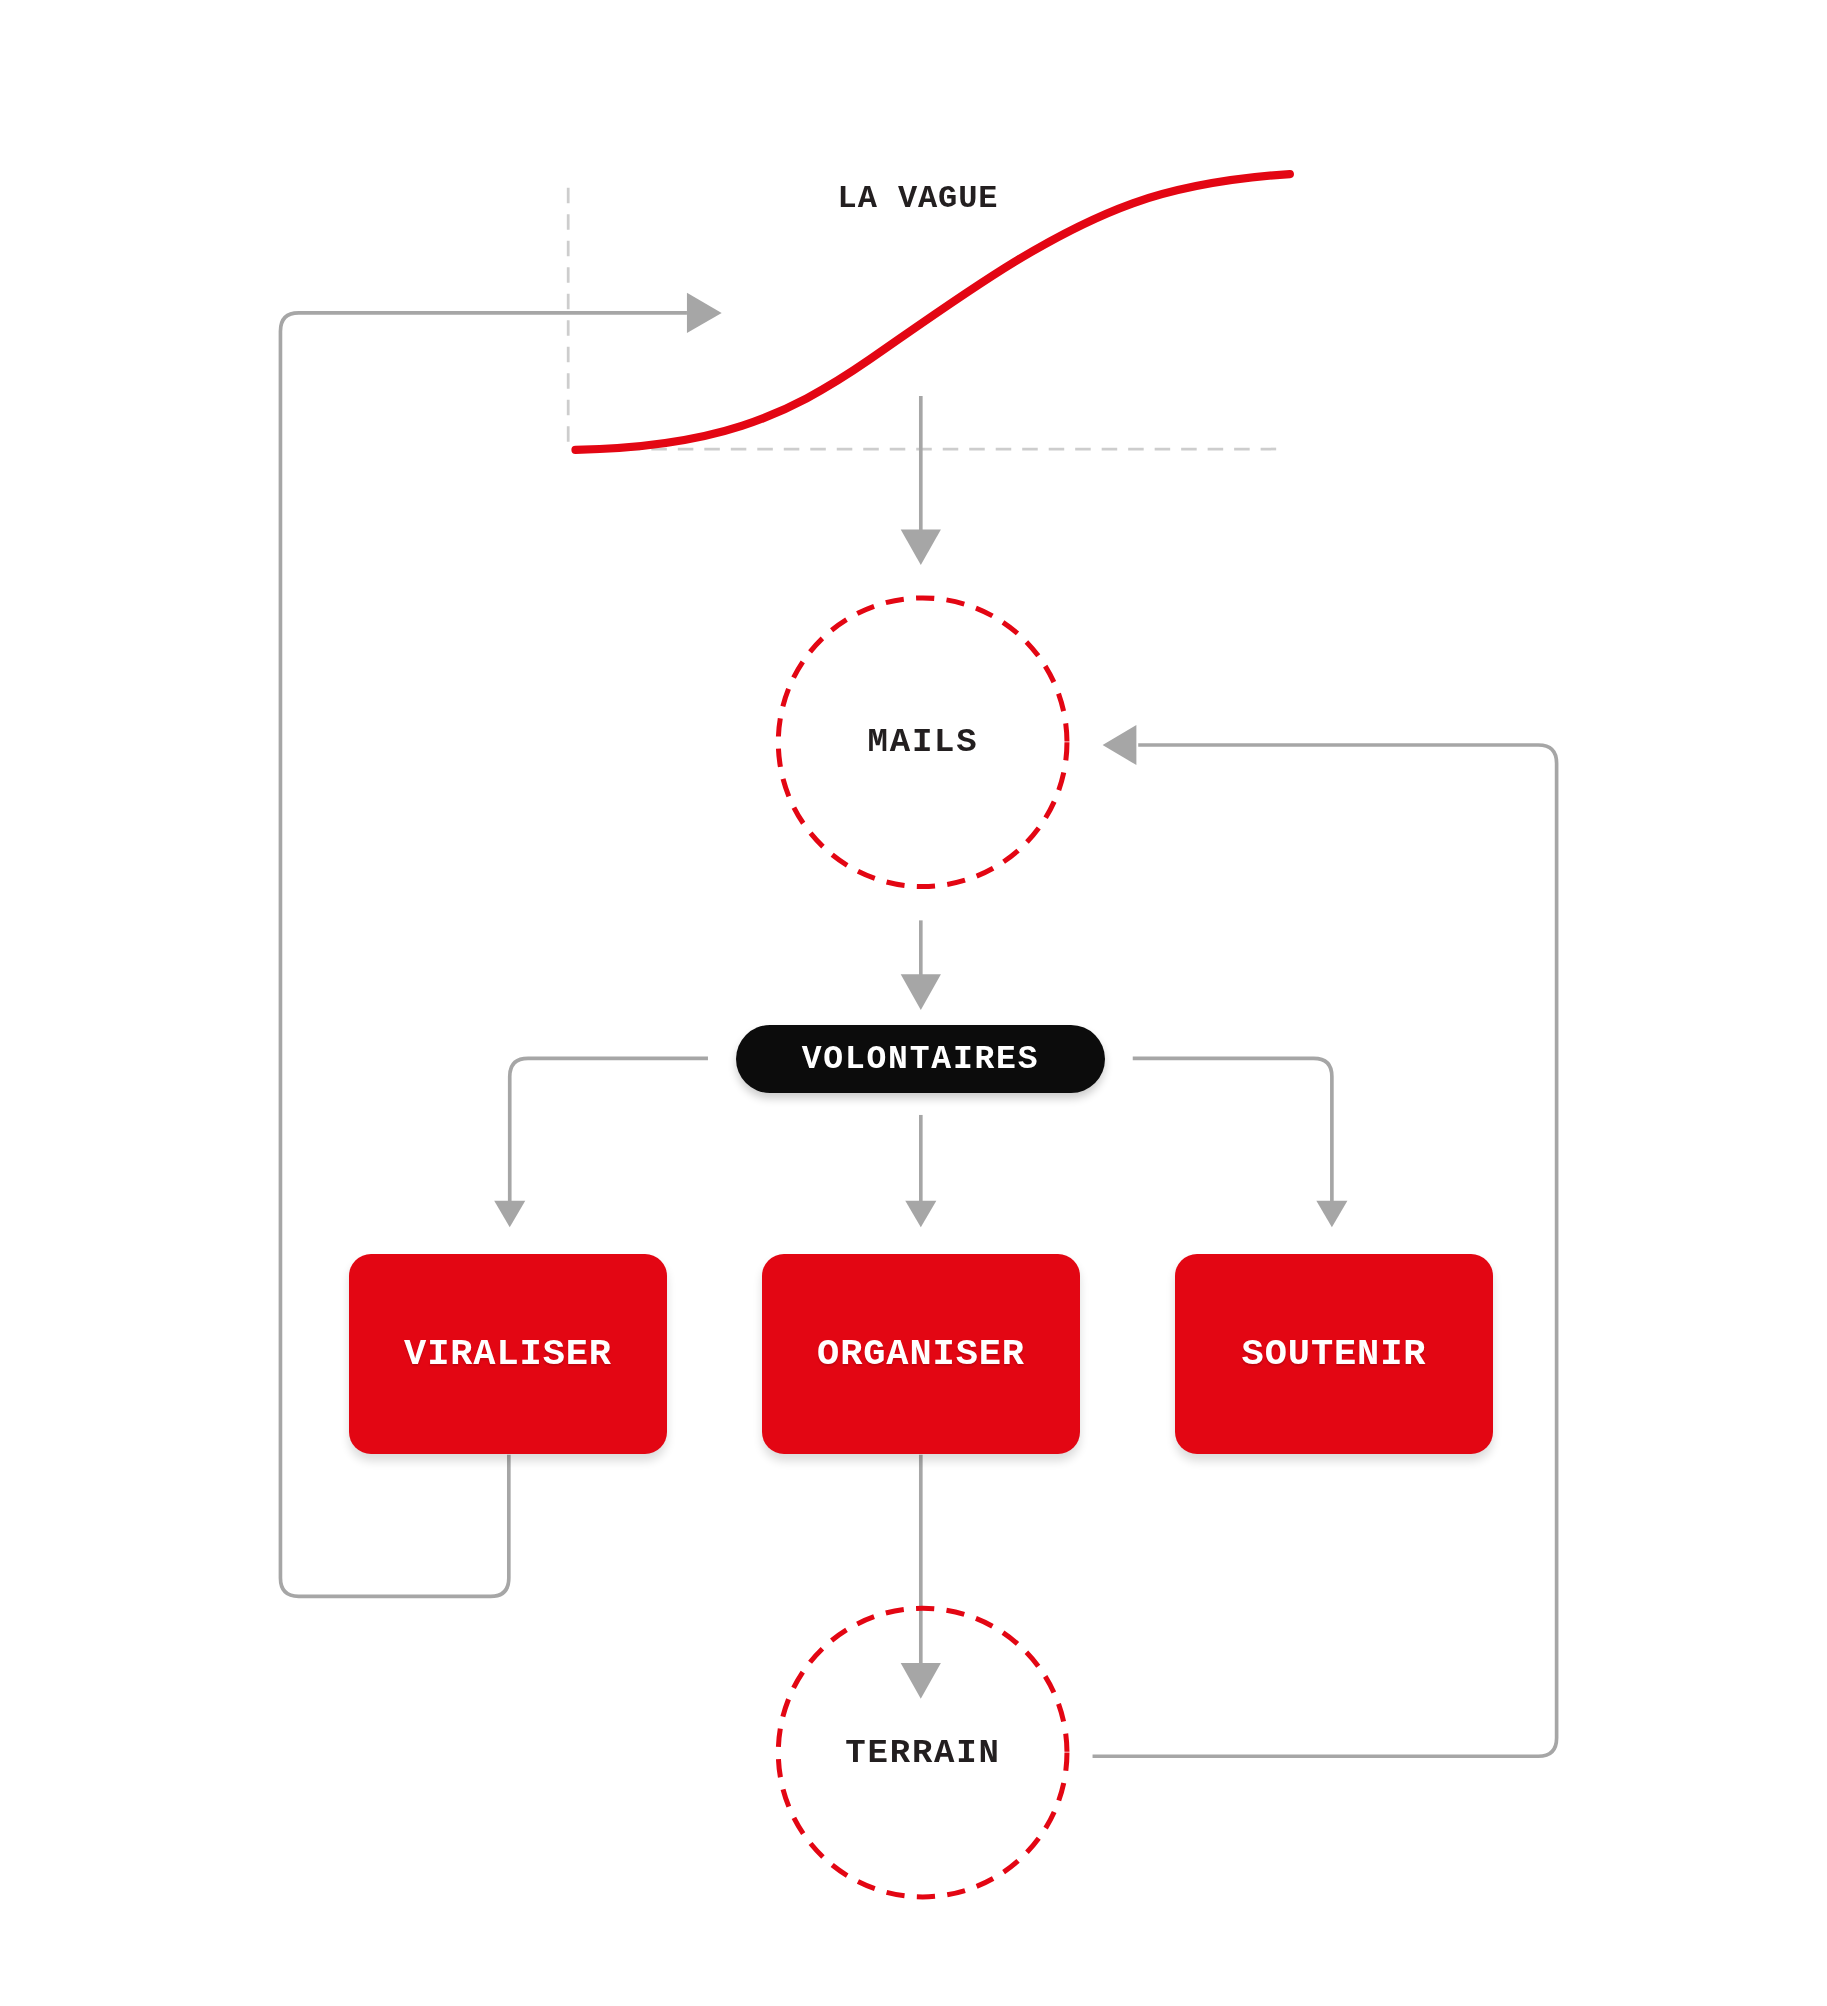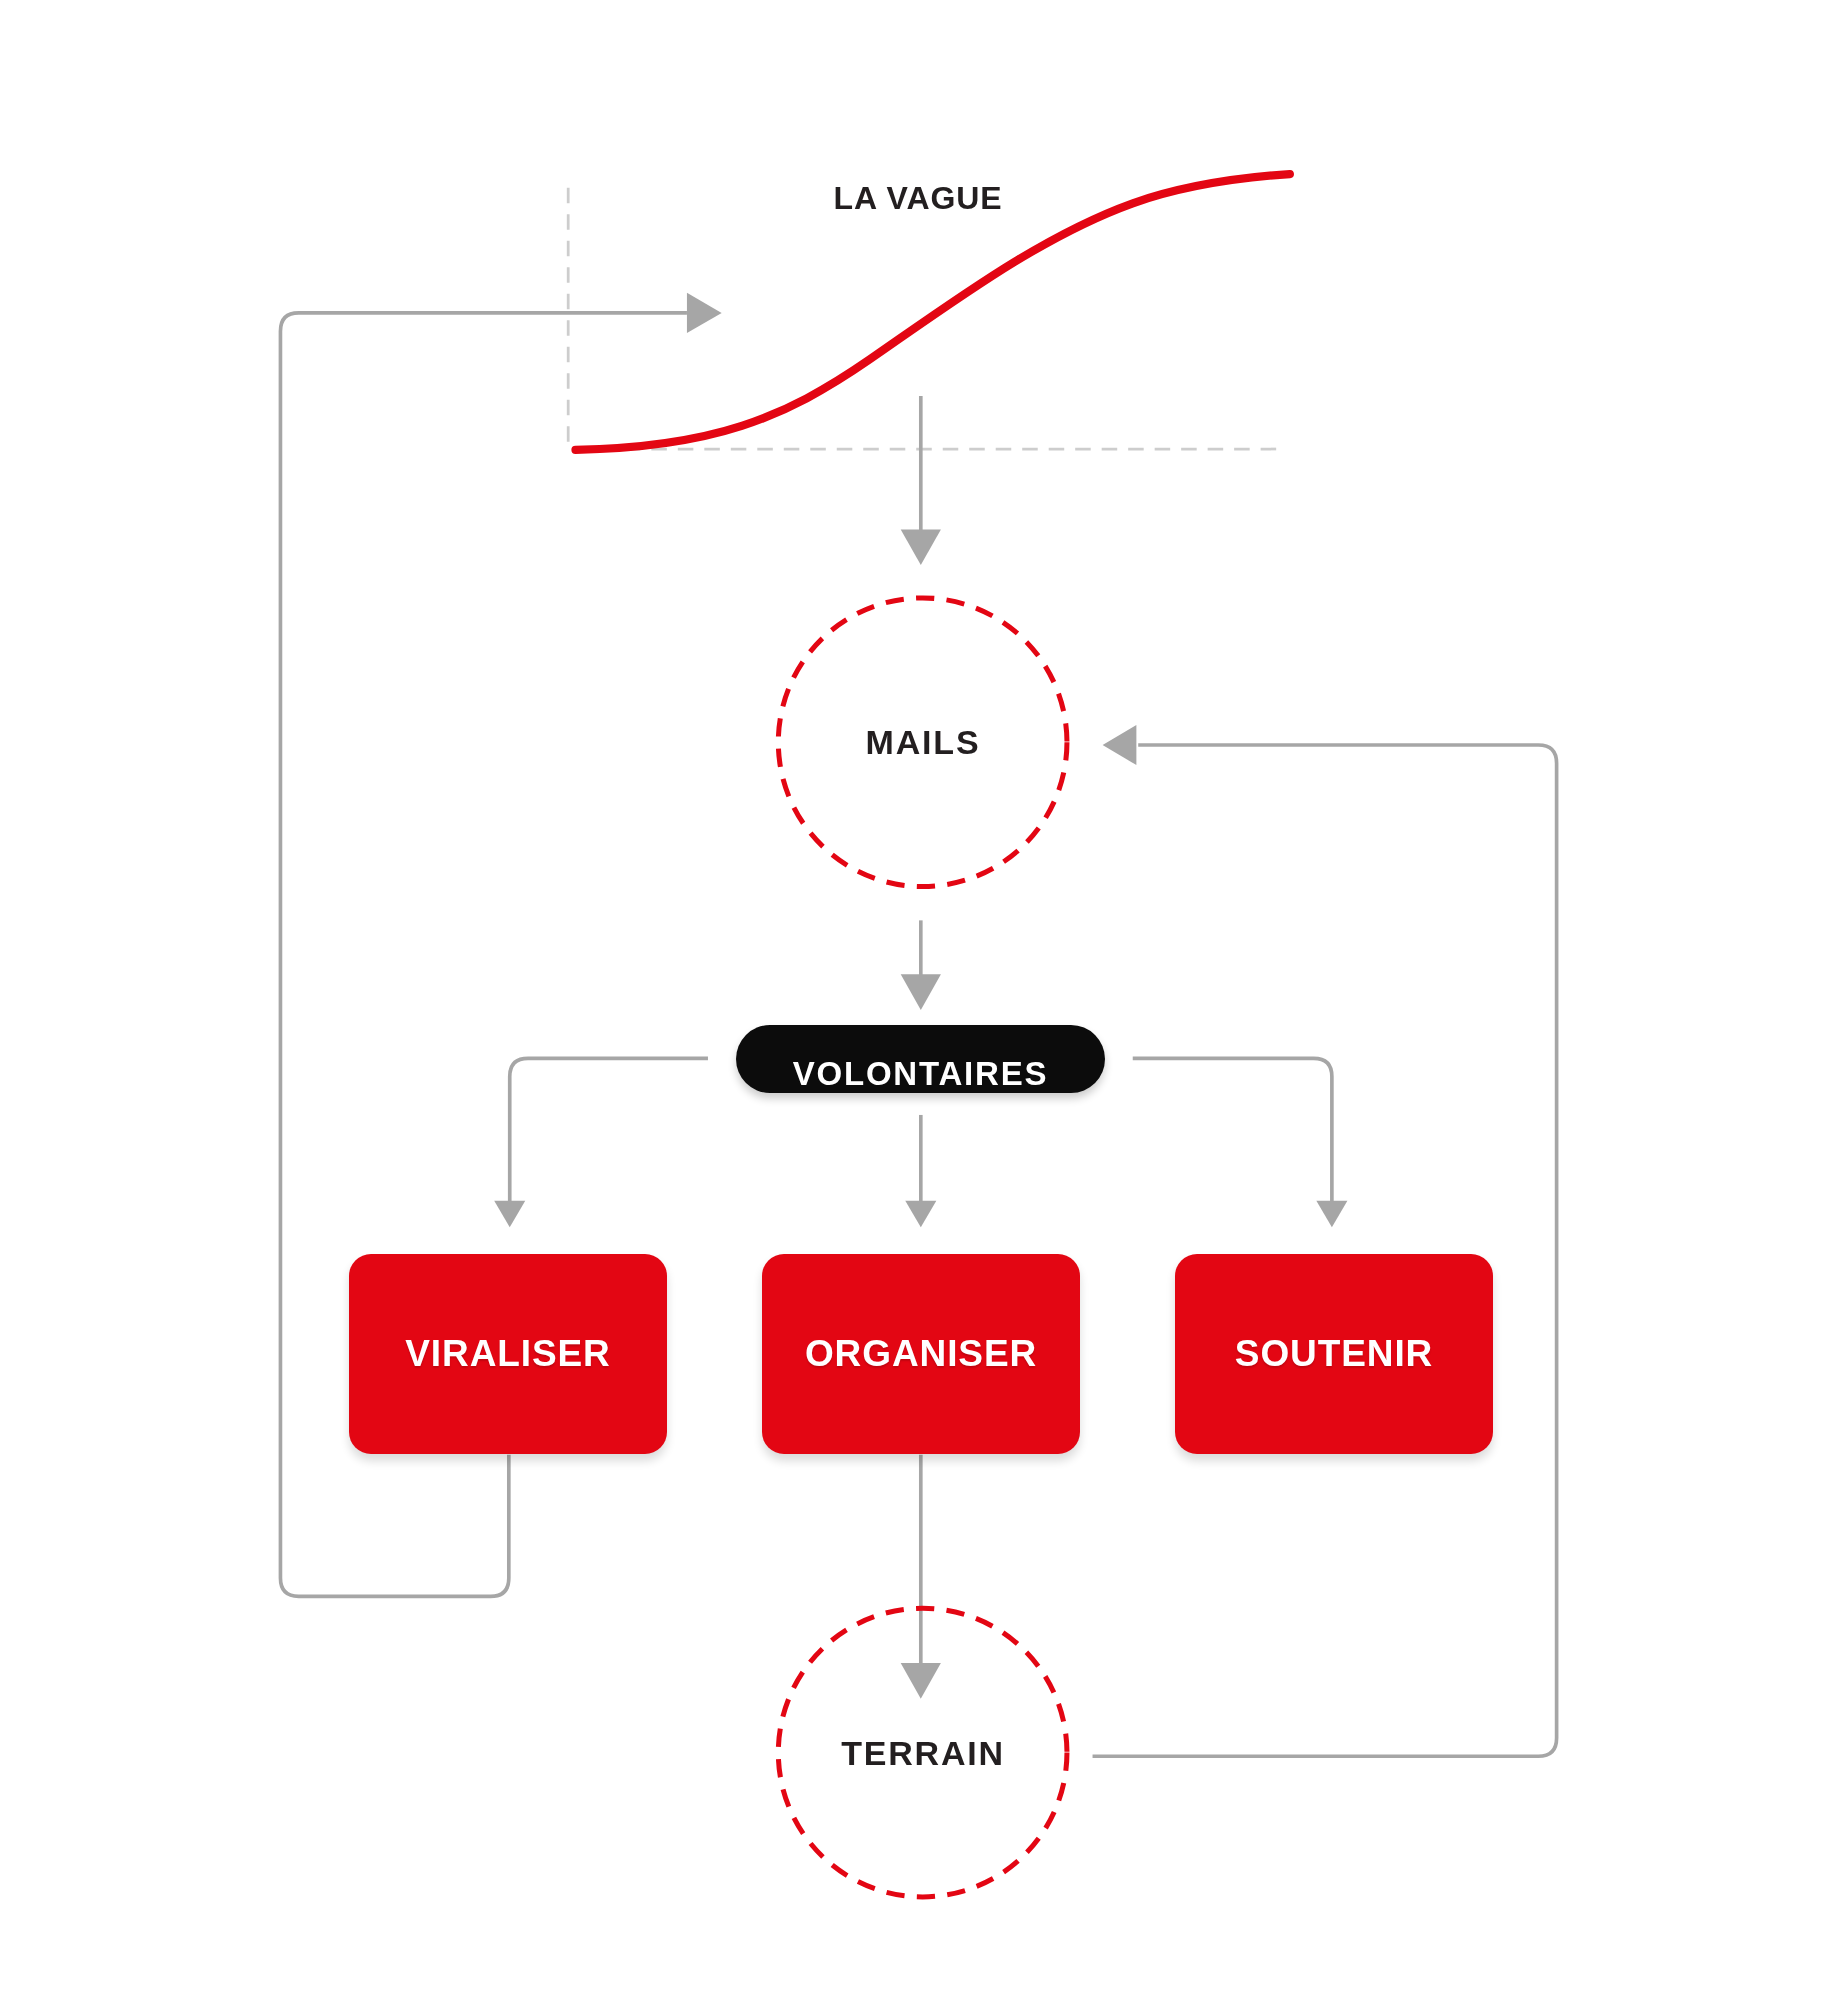--- a/index.html
+++ b/index.html
@@ -2,34 +2,34 @@
 <html style="--red: #e30613; --gray: #a6a6a6; --dash_gray: #cdcdcd; --ink: #231f20; --pill_bg: #0c0c0c; --white: #ffffff;font-size:14.6px"><head>
 <meta charset="utf-8">
 <style>
   :root{
     --red:#e30613; --gray:#a6a6a6; --dash_gray:#cdcdcd;
     --ink:#231f20; --pill_bg:#0c0c0c; --white:#ffffff;
   }
   html,body{margin:0;padding:0;background:#fff;}
   .stage{
     position:relative;width:1827px;height:2007px;background:var(--white);
-    font-family:Liberation Sans, sans-serif;overflow:hidden;
+    font-family:Liberation Mono, monospace;overflow:hidden;
   }
   svg.layer{position:absolute;left:0;top:0;}
   .axis{stroke:var(--dash_gray);stroke-width:3;stroke-dasharray:17 12;fill:none;}
   .curve{stroke:var(--red);stroke-width:9;fill:none;stroke-linecap:round;}
   .connector{fill:none;stroke:var(--gray);stroke-width:4;}
   .arrowhead{fill:var(--gray);stroke:none;}
   .node-circle{stroke:var(--red);stroke-width:5.5;stroke-dasharray:20 13.5;fill:none;}
   .label{position:absolute;transform:translate(-50%,-50%);color:var(--ink);
     font-weight:bold;white-space:nowrap;}
   .title{font-size:32px;letter-spacing:0.9px;}
   .circle-label{font-size:34px;letter-spacing:1.8px;}
   .pill{
-    position:absolute;display:flex;align-items:flex-end;justify-content:center;
+    position:absolute;display:flex;align-items:center;justify-content:center;
     background:var(--pill_bg);color:#fff;font-weight:bold;font-size:33px;
     letter-spacing:1.8px;border-radius:34px;box-shadow:0 5.5px 8.2px rgba(0,0,0,.20);
   }
   .rbox{
     position:absolute;display:flex;align-items:center;justify-content:center;
     background:var(--red);color:#fff;font-weight:bold;font-size:37px;
     letter-spacing:0.9px;border-radius:22px;box-shadow:0 6.4px 9.1px rgba(0,0,0,.14);
     text-shadow:0 1.8px 1.8px rgba(0,0,0,.15);
   }
 </style>

